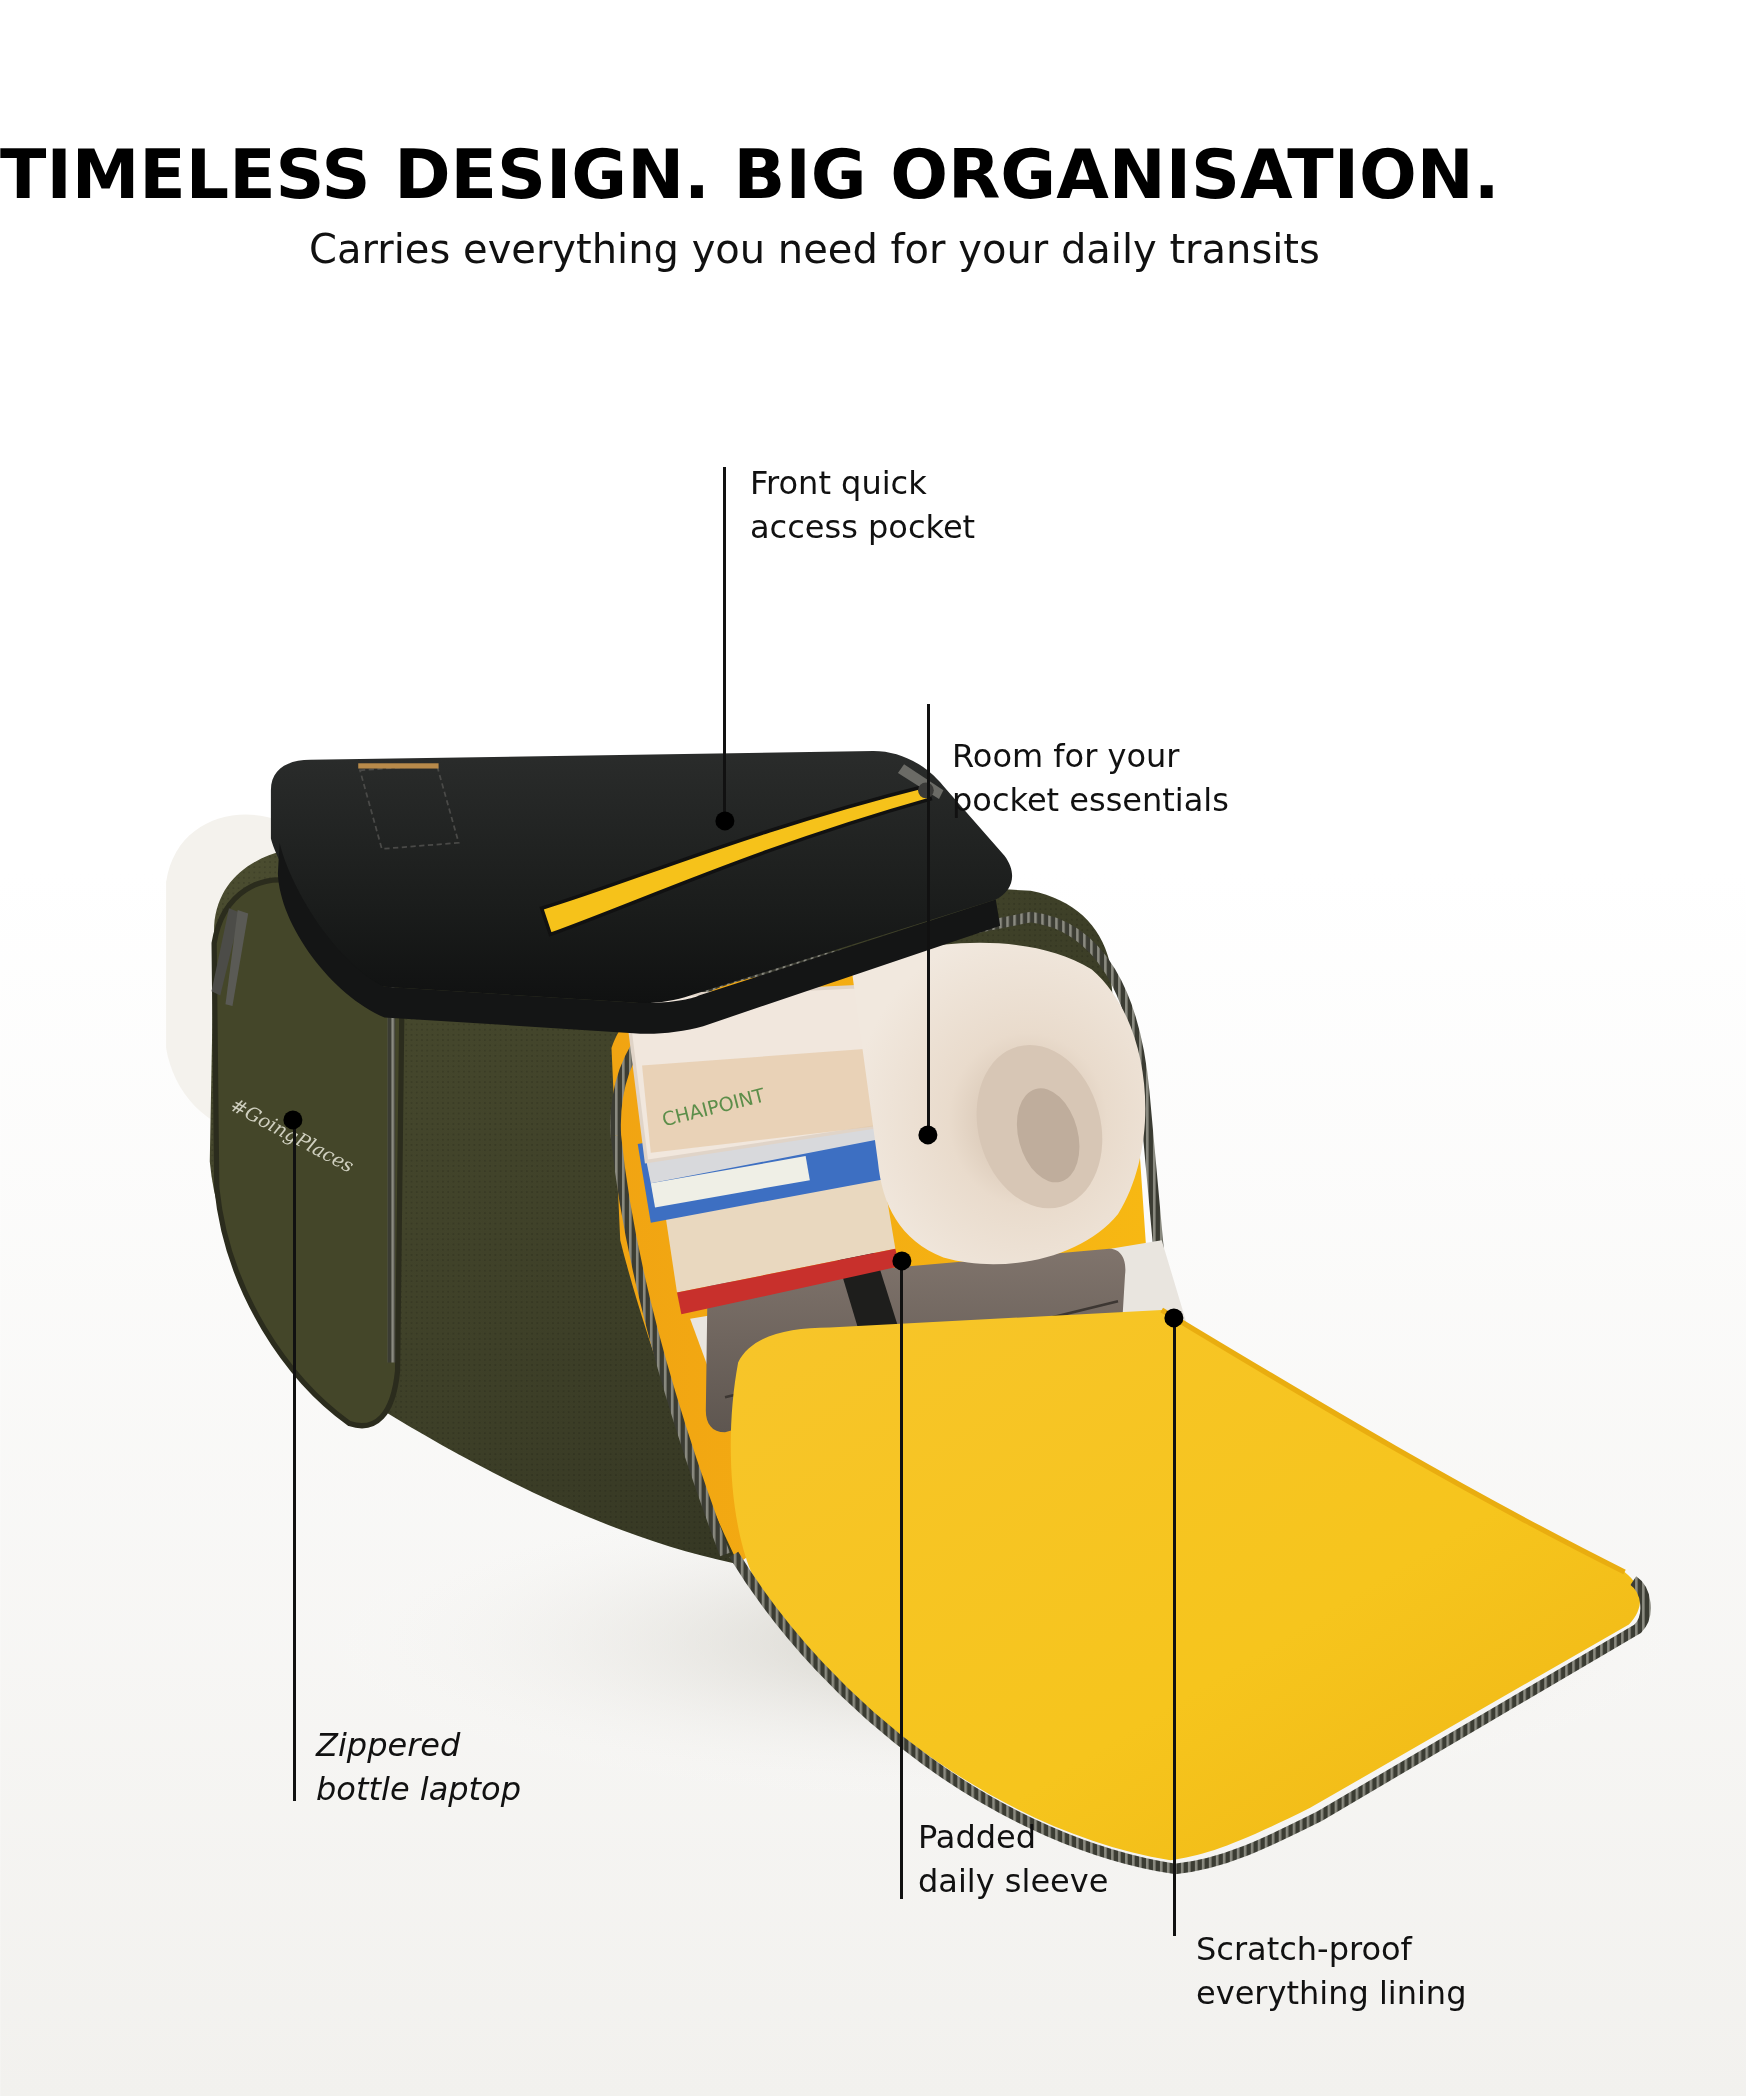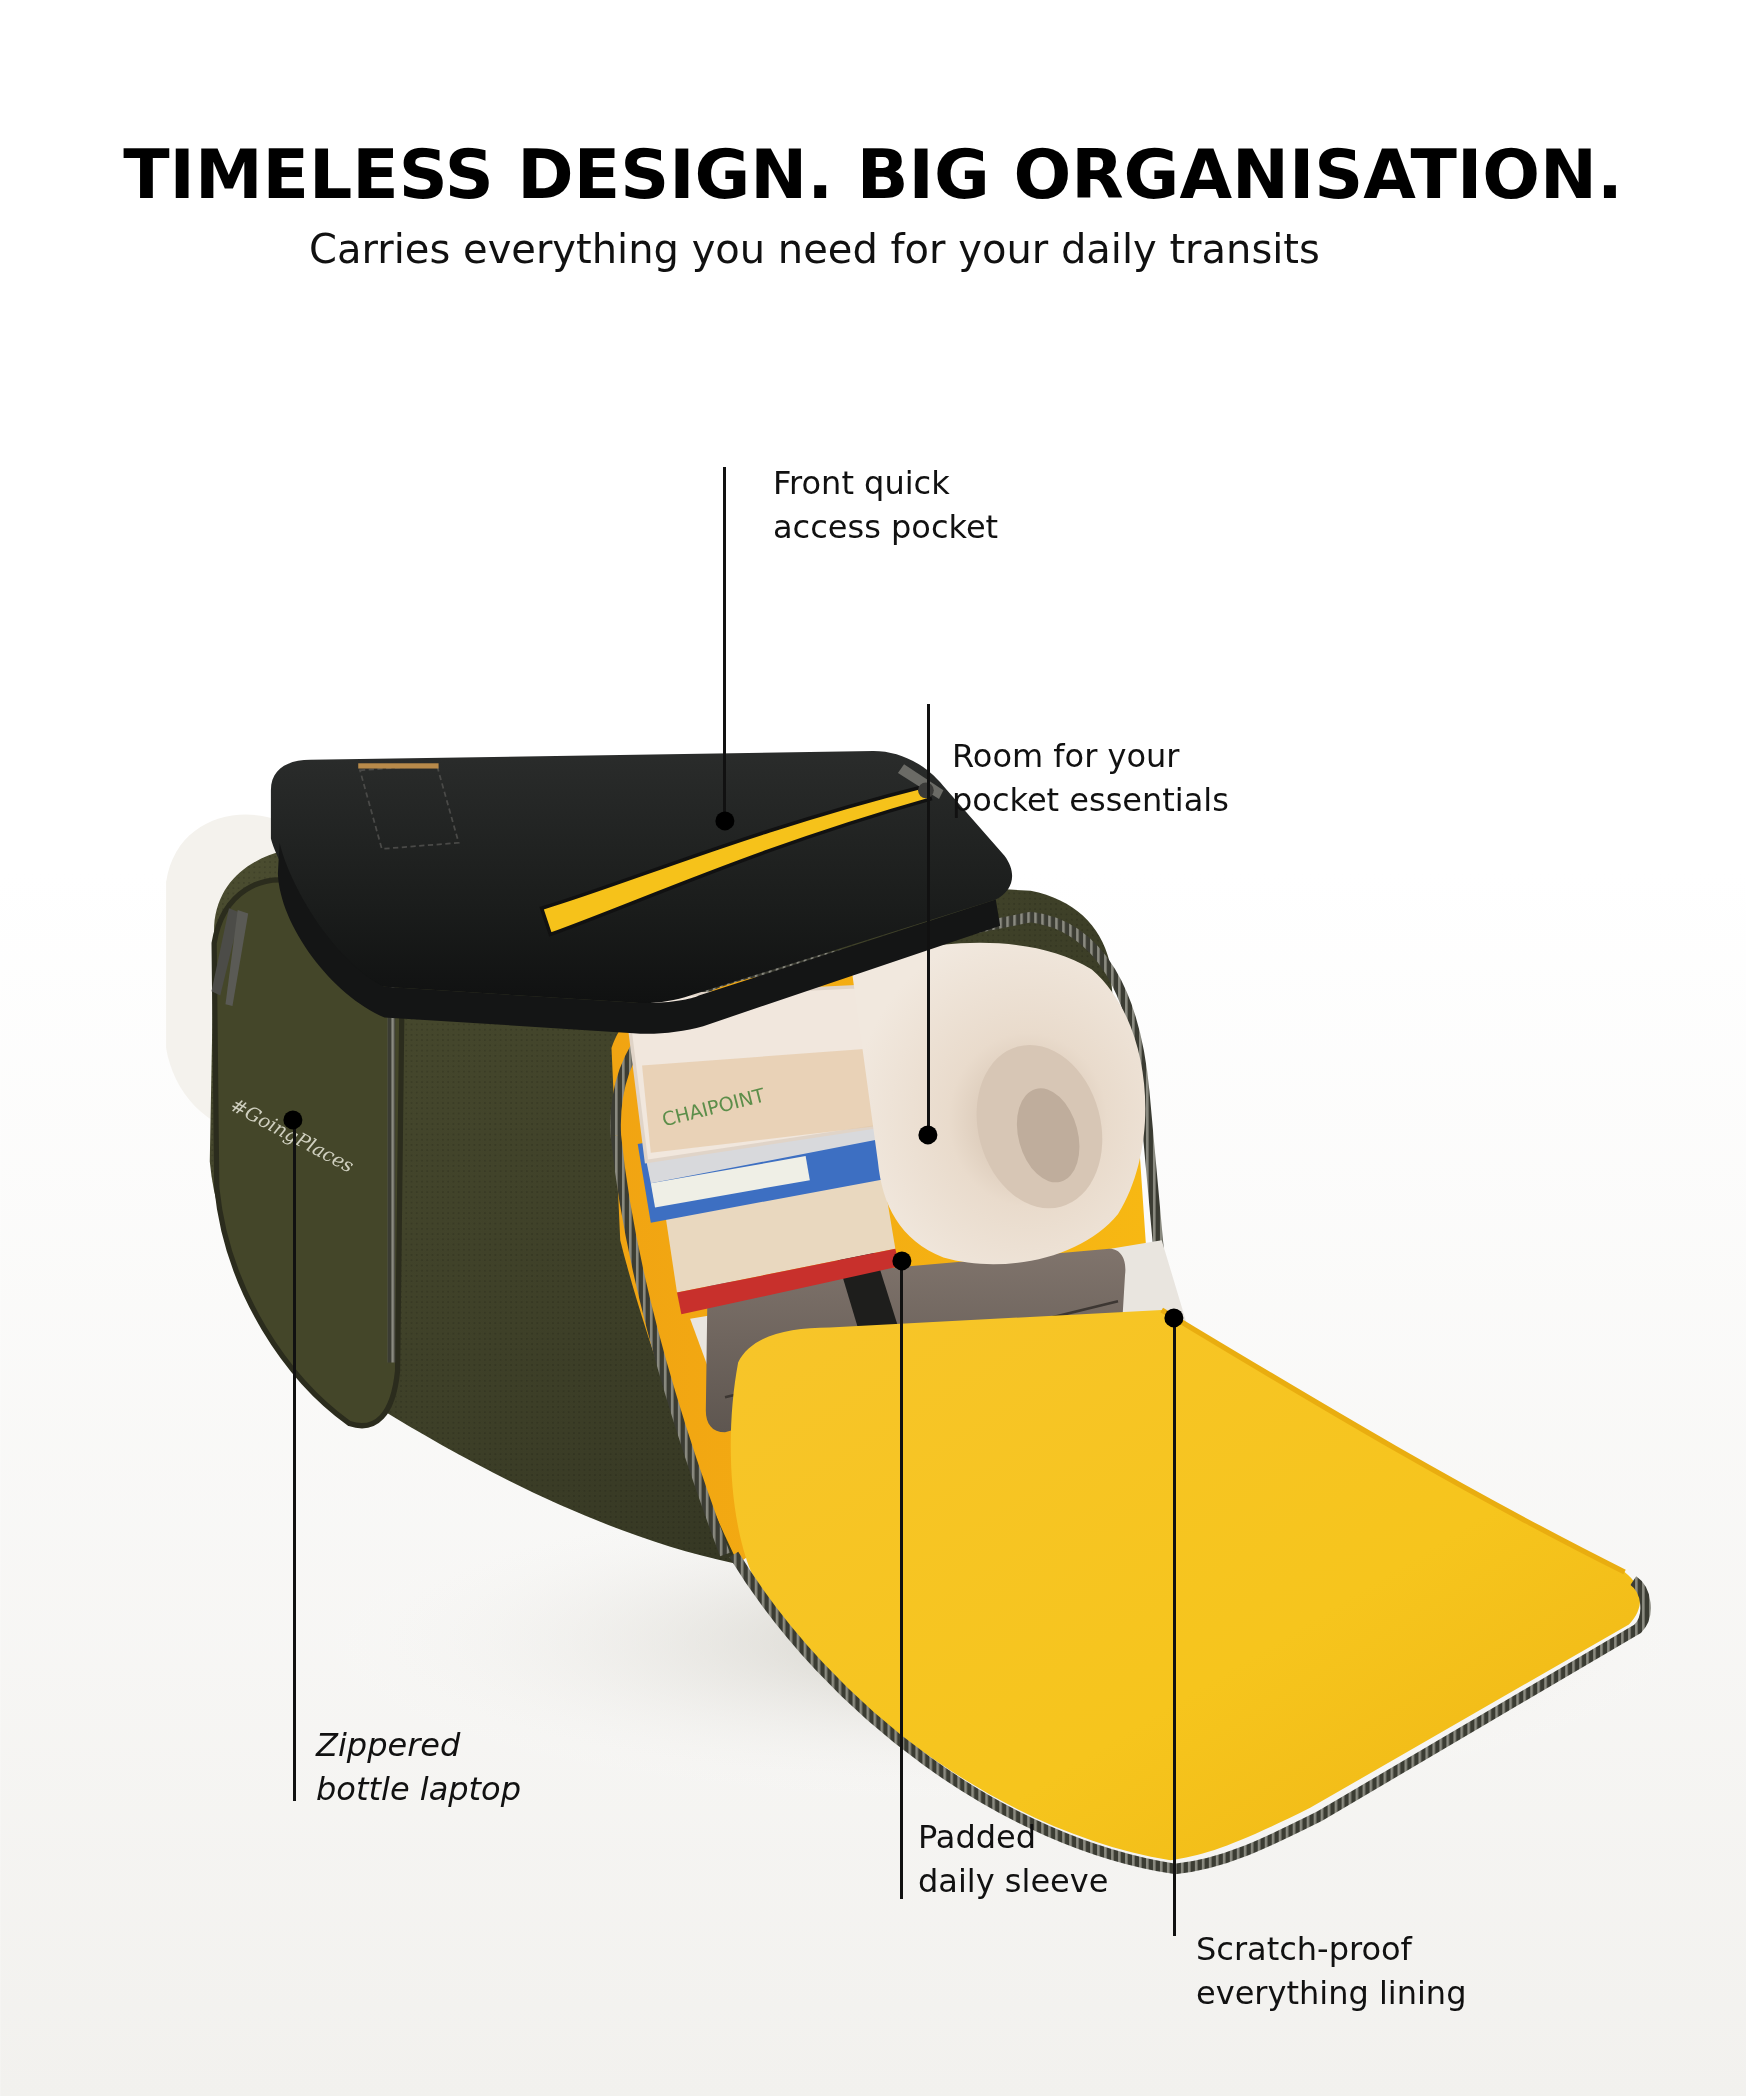--- a/index.html
+++ b/index.html
@@ -13,21 +13,21 @@
       position: relative;
       overflow: hidden;
       font-family: "DejaVu Sans", sans-serif;
       color: #0a0a0a;
     }
     .headline {
       position: absolute;
       left: 0;
       top: 133px;
       width: 1746px;
-      text-align: center;
+      text-align: left;
       font-family: "DejaVu Sans", sans-serif;
       font-weight: 700;
       font-size: 68px;
       line-height: 84px;
       letter-spacing: 0px;
       color: #000;
       white-space: nowrap;
     }
     .subtitle {
       position: absolute;
@@ -214,21 +214,21 @@
 
   <path d="M1035 875 L 1080 905 L 1075 915 L 1028 885 Z" fill="#6b6b66"></path>
   <circle cx="1060" cy="905" r="9" fill="#3a3a38"></circle>
 </svg>
 
 <div class="headline">TIMELESS DESIGN. BIG ORGANISATION.</div>
 <div class="subtitle">Carries everything you need for your daily transits</div>
 
 <div class="callout-line" style="left:723px; top:467px; height:354px;"></div>
 <div class="callout-dot" style="left:725px; top:821px;"></div>
-<div class="callout-label" style="left:750px; top:461px;margin-left:23px;">
+<div class="callout-label" style="left:750px; top:461px;">
   <span>Front quick</span>
   <span>access pocket</span>
 </div>
 
 <div class="callout-line" style="left:927px; top:704px; height:431px;"></div>
 <div class="callout-dot" style="left:928px; top:1135px;"></div>
 <div class="callout-label" style="left:952px; top:734px;">
   <span>Room for your</span>
   <span>pocket essentials</span>
 </div>

